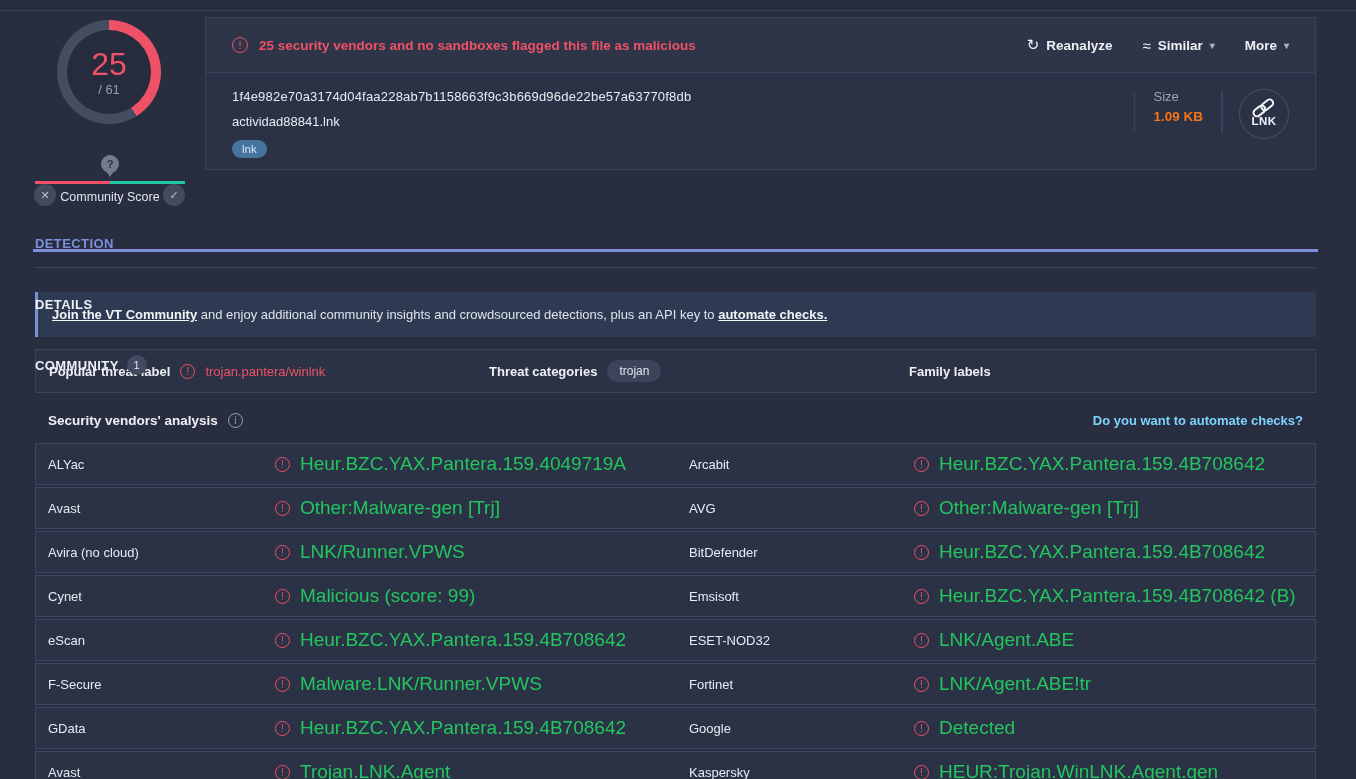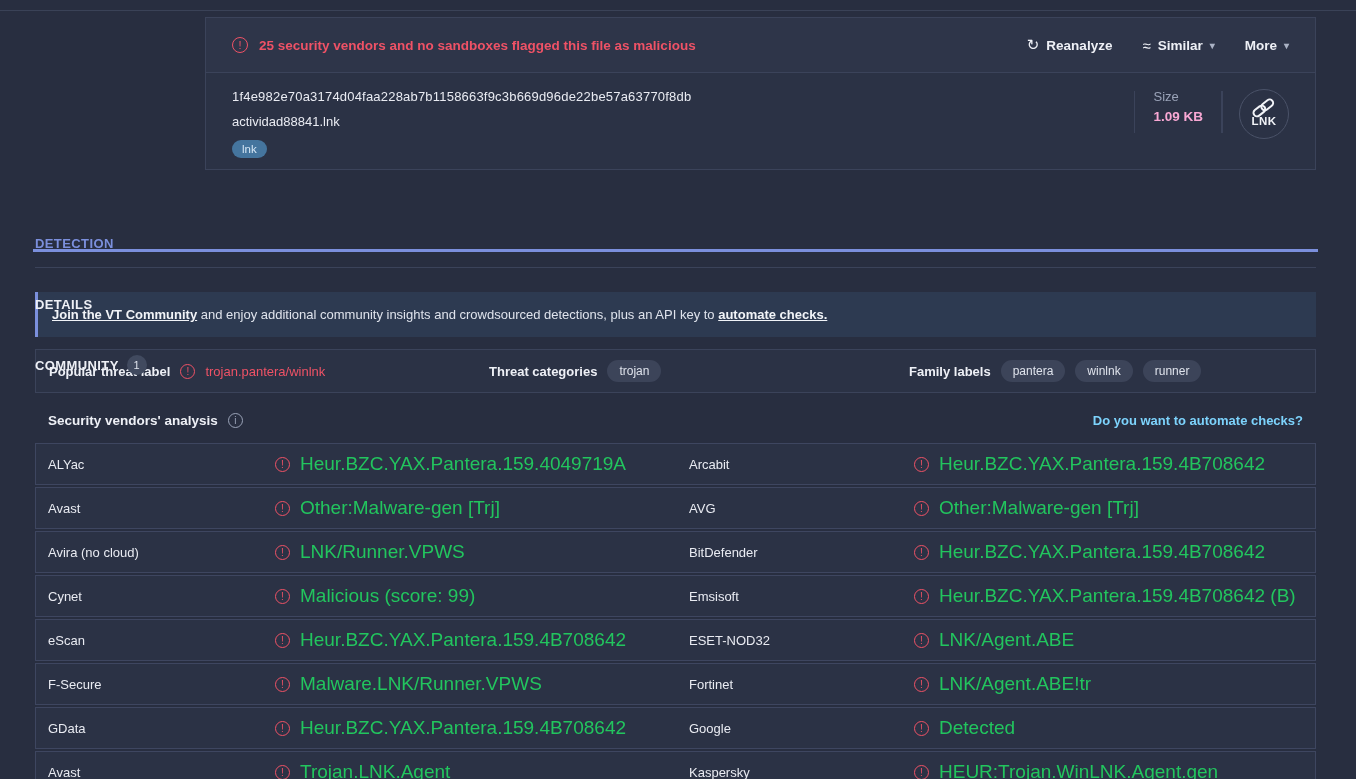--- a/index.html
+++ b/index.html
@@ -60,21 +60,21 @@
 
   .file-row { display:flex; padding:16px 26px 0 26px; }
   .hash { font-size:13px; color:#e9ebf2; letter-spacing:0.2px; }
   .filename { font-size:13px; color:#e9ebf2; margin-top:10px; }
   .tag-lnk { display:inline-block; margin-top:11px; background:#45759e; color:#d6e7f6;
     font-size:11.5px; padding:3px 10px; border-radius:10px; cursor:pointer; }
   .meta { margin-left:auto; display:flex; align-items:flex-start; }
   .vsep { width:1px; height:42px; background:#3b435a; margin-top:2px; }
   .meta-block { padding:0 18px; }
   .meta-label { color:#9aa3b8; font-size:13px; }
-  .meta-value { color:#f9a8d4; font-size:13.5px; font-weight:bold; margin-top:5px; white-space:nowrap; }
+  .meta-value { color:#f97316; font-size:13.5px; font-weight:bold; margin-top:5px; white-space:nowrap; }
   .lnk-circle { margin-left:16px; width:50px; height:50px; border:1px solid #4a5268; border-radius:50%;
     display:flex; flex-direction:column; align-items:center; justify-content:center; }
   .chain { width:26px; height:12px; position:relative; transform:rotate(-38deg); margin-bottom:1px; }
   .chain span { position:absolute; width:15px; height:9px; border:2px solid #f2f4f8; border-radius:5px; top:1px; }
   .chain span:first-child { left:0; }
   .chain span:last-child { left:10px; }
   .lnk-text { color:#f2f4f8; font-size:11.5px; font-weight:bold; letter-spacing:0.5px; }
 
   
   .tabs { margin:20px 40px 0 35px; height:36px; display:flex; gap:42px;
@@ -116,20 +116,36 @@
   .detection { display:flex; align-items:center; gap:10px; }
   .detection-text { font-size:19px; color:#22c55e; white-space:nowrap; }
 </style>
 </head>
 <body>
 
 <div class="top-hairline"></div>
 
 <div class="top-section">
 
+  <div class="score-widget">
+    <div class="gauge">
+      <div class="gauge-inner">
+        <div class="score-value">25</div>
+        <div class="score-total">/ 61</div>
+      </div>
+    </div>
+    <div class="pin">?</div>
+    <div class="score-bar">
+      <div class="bar-left"></div>
+      <div class="bar-right"></div>
+    </div>
+    <div class="vote-circle vote-x">✕</div>
+    <div class="vote-circle vote-check">✓</div>
+    <div class="community-label">Community Score</div>
+  </div>
 
   <div class="header-card">
     <div class="alert-row">
       <span class="excl">!</span>
       <span class="alert-text">25 security vendors and no sandboxes flagged this file as malicious</span>
       <div class="actions">
         <span class="action">
           <span class="aicon">↻</span>
           <span>Reanalyze</span>
         </span>
@@ -196,25 +212,20 @@
     <span class="threat-value">trojan.pantera/winlnk</span>
   </div>
   <div class="threat-group">
     <span class="threat-label">Threat categories</span>
     <span id="category-pills" style="display:flex;gap:8px;">
         <span class="pill">trojan</span>
       </span>
   </div>
   <div class="threat-group">
     <span class="threat-label">Family labels</span>
-    <span id="family-pills" style="display:flex;gap:10px;">
-        <span class="pill">pantera</span>
-        <span class="pill">winlnk</span>
-        <span class="pill">runner</span>
-      </span>
   </div>
 </div>
 
 <div class="analysis-header">
   <span class="analysis-title">Security vendors' analysis</span>
   <span class="info-icon">i</span>
   <span class="automate-q">Do you want to automate checks?</span>
 </div>
 
 <div class="vendor-table" id="vendor-table">

